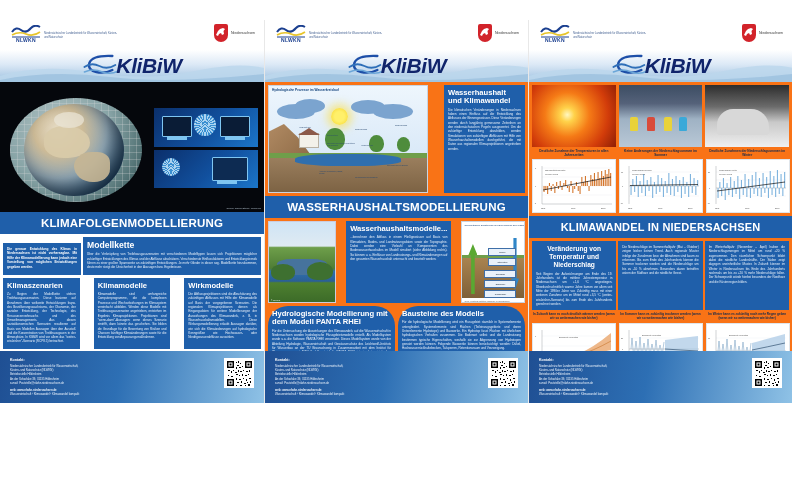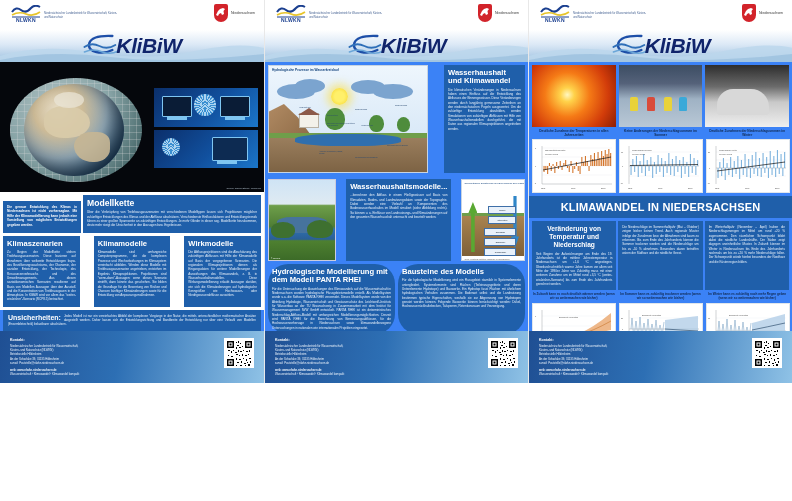--- a/index.html
+++ b/index.html
@@ -1,18 +1,18 @@
 <!DOCTYPE html>
 <html lang="de"><head>
 <meta charset="utf-8">
 <style>
   html,body{margin:0;padding:0;background:#ffffff;}
   body{width:792px;height:501px;overflow:hidden;font-family:"Liberation Sans",sans-serif;}
   .sheet{display:flex;width:792px;height:501px;}
-  .poster{width:264px;height:383px;position:relative;background:#3b82f6;box-sizing:border-box;overflow:hidden;}
+  .poster{width:264px;height:383px;position:relative;background:#f97316;box-sizing:border-box;overflow:hidden;margin-top:20px;}
   .poster + .poster{border-left:1px solid #e8e8e8;}
 
   
   .masthead{height:30px;background:#ffffff;position:relative;}
   .nlwkn{position:absolute;left:11px;top:5px;display:flex;align-items:flex-start;gap:3px;}
   .nlwkn-mark{width:30px;}
   .nlwkn-word{font-size:5px;font-weight:bold;color:#1b3f8f;letter-spacing:.3px;text-align:center;margin-top:-1px;}
   .nlwkn-sub{font-size:2.6px;line-height:1.35;color:#3f5d8f;max-width:74px;padding-top:7px;}
   .nds{position:absolute;right:9px;top:4px;display:flex;align-items:center;gap:3px;}
   .nds-shield{width:14px;height:18px;background:#d2232a;border-radius:2px 2px 7px 7px;position:relative;overflow:hidden;}
@@ -227,20 +227,21 @@
           <div class="globe-mini" style="left:40px;top:6px;width:22px;height:22px"></div>
         </div>
         <div class="scr">
           <div class="globe-mini" style="left:8px;top:8px;width:18px;height:18px"></div>
           <div class="monitor" style="right:10px;top:7px;width:34px;height:22px;background:#0d2b52"></div>
         </div>
       </div>
       <div class="hero-credit">Quelle: Rainer Sturm / pixelio.de</div>
     </div>
 
+    <div class="titlebar">KLIMAFOLGENMODELLIERUNG</div>
 
     <div class="p1-intro">
       <div class="cellA">
         <div class="introlead">Die genaue Entwicklung des Klimas in Niedersachsen ist nicht vorhersagbar. Mit Hilfe der Klimamodellierung kann jedoch eine Vorstellung von möglichen Entwicklungen gegeben werden.</div>
       </div>
       <div class="cellB">
         <div class="secthead lg">Modellkette</div>
         <div class="body">Über die Verknüpfung von Treibhausgasszenarien mit verschiedenen Modelltypen lassen sich Projektionen möglicher zukünftiger Entwicklungen des Klimas und der Abflüsse abschätzen. Verschiedenste Einflussfaktoren und Entwicklungstrends führen zu einer großen Spannweite an zukünftigen Entwicklungen. Je mehr Glieder in dieser sog. Modellkette hinzukommen, desto mehr steigt die Unsicherheit in den Aussagen bzw. Ergebnissen.</div>
       </div>
     </div>
@@ -492,20 +493,21 @@
         <div class="wc-lbl" style="left:50px;top:84px;width:30px">Abfluss (Gewässer, Bach, Fluss)</div>
         <div class="wc-lbl" style="left:86px;top:90px;width:30px">Grundwasserneubildung</div>
         <div class="wc-lbl" style="left:118px;top:78px;width:28px">Speicherung im Boden</div>
       </div>
       <div class="p2-side">
         <div class="secthead">Wasserhaushalt und Klimawandel</div>
         <div class="body">Die klimatischen Veränderungen in Niedersachsen haben einen Einfluss auf die Entwicklung des Abflusses der Binnengewässer. Diese Veränderungen werden durch langjährig gemessene Zeitreihen an den niedersächsischen Pegeln ausgewertet. Um die zukünftige Entwicklung abzubilden, werden Simulationen von zukünftigen Abflüssen mit Hilfe von Wasserhaushaltsmodellen durchgeführt, die mit Daten aus regionalen Klimaprojektionen angetrieben werden.</div>
       </div>
     </div>
 
+    <div class="titlebar">WASSERHAUSHALTSMODELLIERUNG</div>
 
     <div class="wh-row">
       <div class="wh-photo">
         <div class="pond"></div>
         <div class="bush" style="left:2px;top:52%;width:24px;height:16px"></div>
         <div class="bush" style="right:2px;top:50%;width:26px;height:18px"></div>
         <div class="credit">© NLWKN</div>
       </div>
       <div class="wh-text">
         <div class="secthead">Wasserhaushaltsmodelle...</div>

